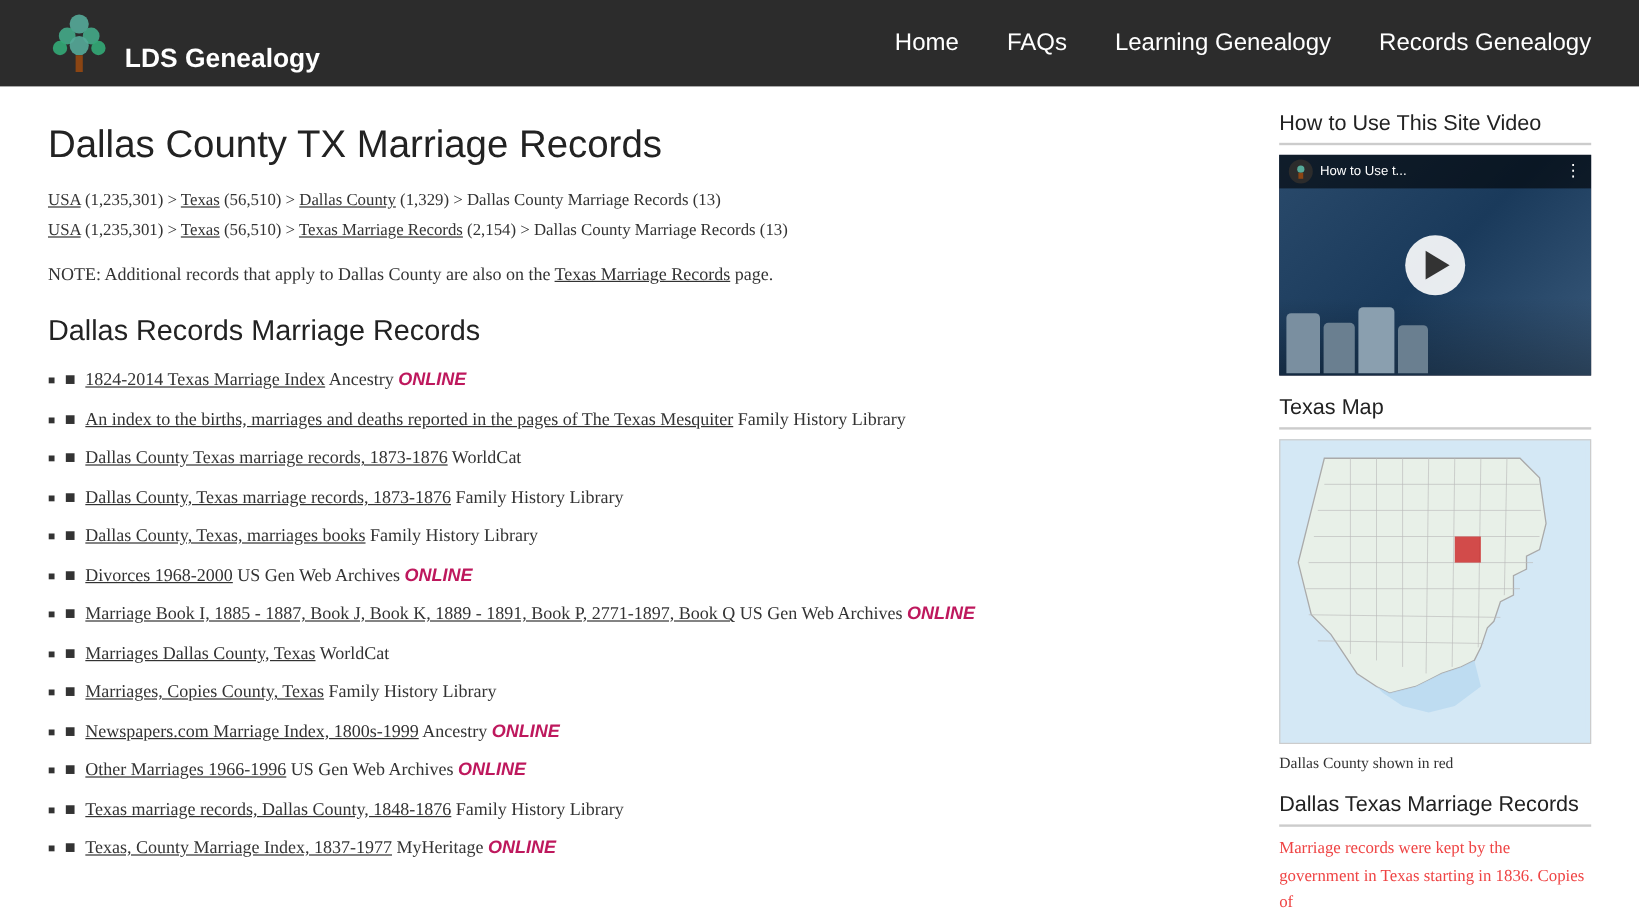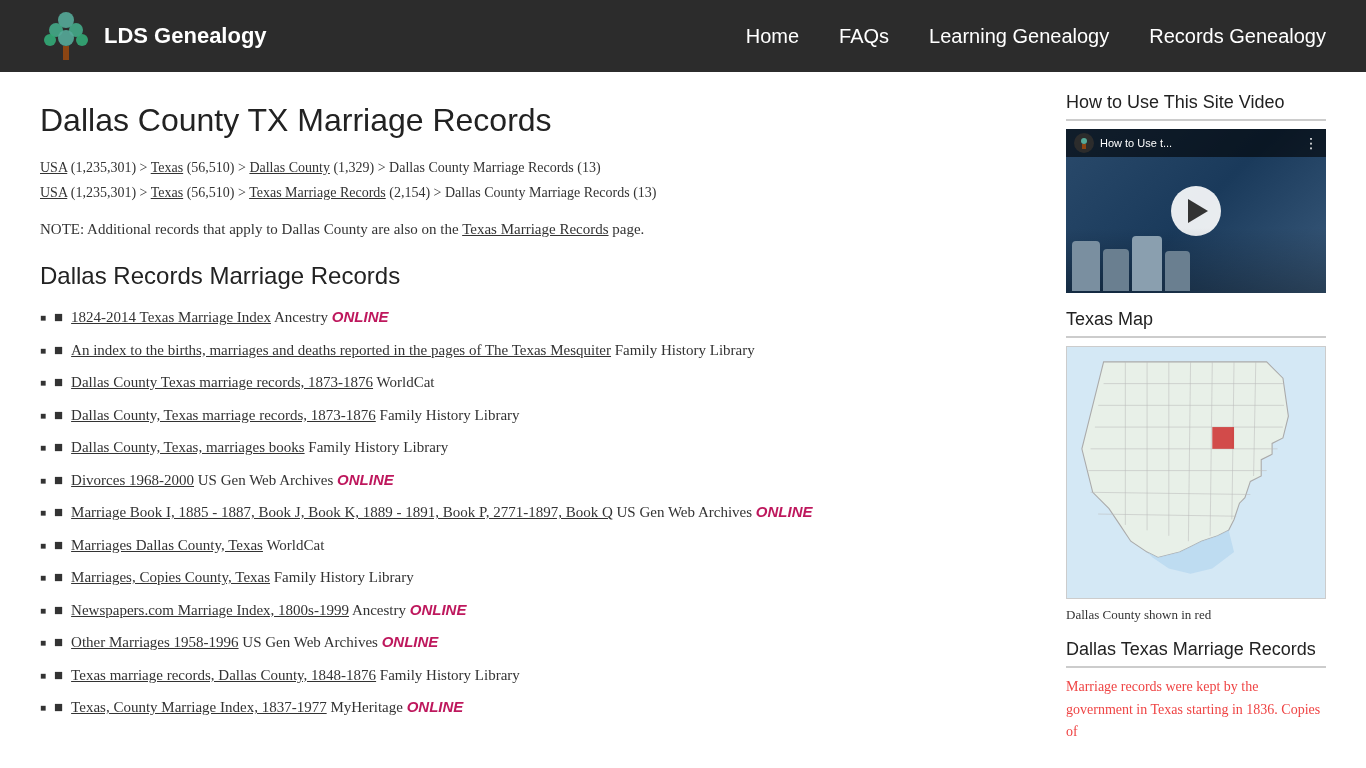--- a/index.html
+++ b/index.html
@@ -9,21 +9,21 @@
     .header {
       background: #2c2c2c;
       display: flex;
       align-items: center;
       justify-content: space-between;
       padding: 0 40px;
       height: 72px;
     }
     .logo-area {
       display: flex;
-      align-items: center;
+      align-items: flex-end;
       gap: 12px;
     }
     .logo-tree {
       width: 52px;
       height: 52px;
     }
     .logo-text {
       color: #fff;
       font-size: 22px;
       font-family: Arial, sans-serif;
@@ -130,21 +130,21 @@
       font-size: 18px;
       font-weight: normal;
       color: #222;
       margin-bottom: 8px;
       font-family: Arial, sans-serif;
       border-bottom: 2px solid #ccc;
       padding-bottom: 6px;
     }
     .video-thumb {
       width: 100%;
-      height: 164px;
+      height: 184px;
       background: #1a1a2e;
       position: relative;
       cursor: pointer;
       overflow: hidden;
     }
     .video-thumb-inner {
       width: 100%;
       height: 100%;
       background: linear-gradient(135deg, #2a4a6b 0%, #1a3a5b 50%, #3a5a7b 100%);
       display: flex;
@@ -344,21 +344,21 @@
       <li>
         <span>■</span>
         <span>
           <a href="#">Newspapers.com Marriage Index, 1800s-1999</a>
           Ancestry <span class="online-badge">ONLINE</span>
         </span>
       </li>
       <li>
         <span>■</span>
         <span>
-          <a href="#">Other Marriages 1958-1996</a>
+          <a href="#">Other Marriages 1966-1996</a>
           US Gen Web Archives <span class="online-badge">ONLINE</span>
         </span>
       </li>
       <li>
         <span>■</span>
         <span>
           <a href="#">Texas marriage records, Dallas County, 1848-1876</a>
           Family History Library
         </span>
       </li>

